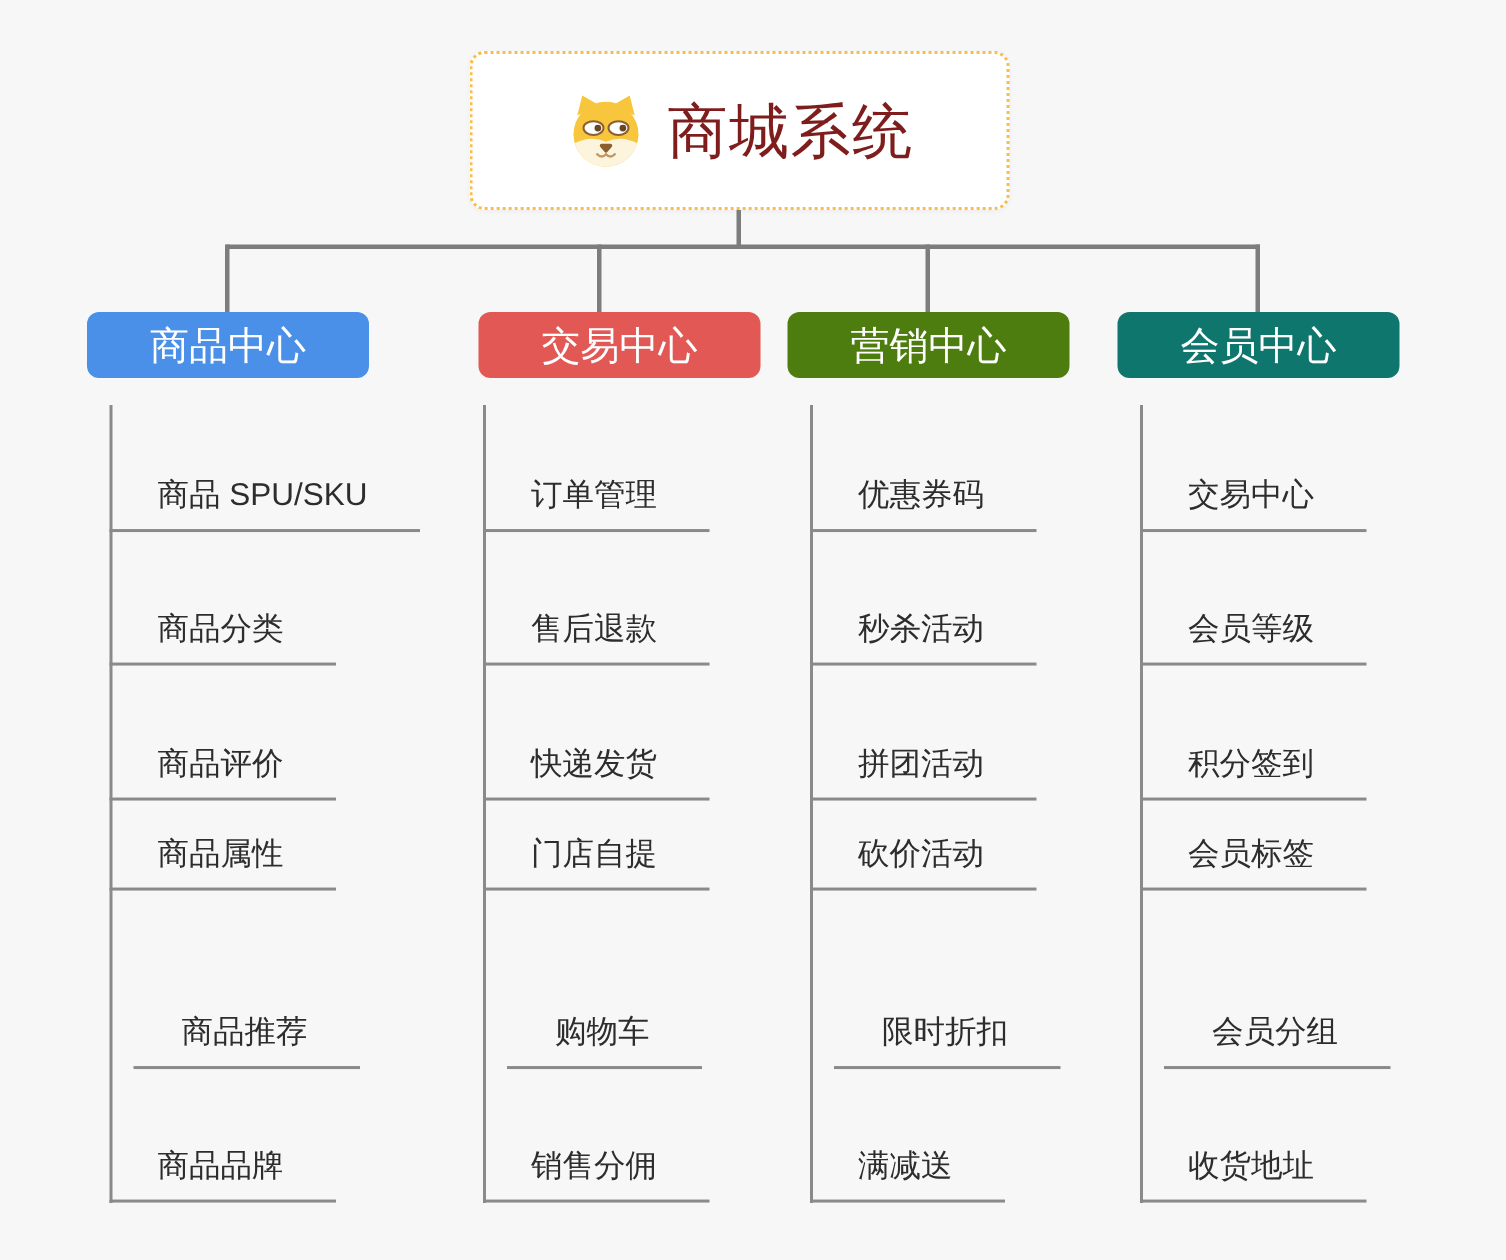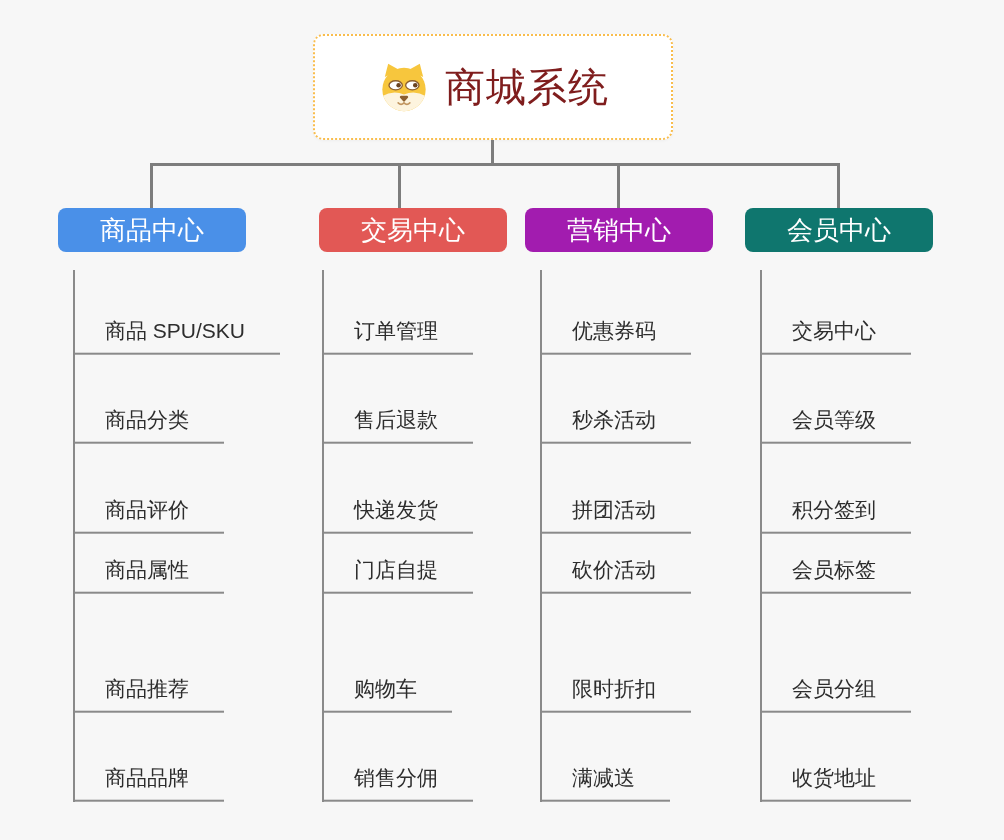--- a/index.html
+++ b/index.html
@@ -46,21 +46,21 @@
 
   
   .item{
     position:absolute;transform:translateY(-100%);
     border-bottom:2px solid #8a8a8a;
     padding:0 35px 9px 32px;
     font-size:21px;line-height:1.3;color:#2d2d2d;white-space:nowrap;
   }
   .c-1{left:73px;} .c-2{left:322px;} .c-3{left:540px;} .c-4{left:760px;}
   .r-1{top:355px;} .r-2{top:444px;} .r-3{top:534px;}
-  .r-4{top:594px;} .r-5{top:713px;} .r-6{top:802px;}
+  .r-4{top:594px;} .r-5{top:713px;margin-left:16px;} .r-6{top:802px;}
 </style>
 </head>
 <body>
 
 <div class="canvas">
 
   <div class="root-node">
     <svg class="root-icon" viewBox="0 0 64 60" aria-hidden="true">
       <defs>
           <clipPath id="headClip">
@@ -101,21 +101,21 @@
 
   <div class="branch-header bh-2" style="background-color: rgb(226, 88, 85); margin-left: 13px;">交易中心</div>
   <div class="vline vl-2"></div>
   <div class="item c-2 r-1">订单管理</div>
   <div class="item c-2 r-2">售后退款</div>
   <div class="item c-2 r-3">快递发货</div>
   <div class="item c-2 r-4">门店自提</div>
   <div class="item c-2 r-5">购物车</div>
   <div class="item c-2 r-6">销售分佣</div>
 
-  <div class="branch-header bh-3" style="background-color: #a21caf;">营销中心</div>
+  <div class="branch-header bh-3" style="background-color: #4d7c0f;">营销中心</div>
   <div class="vline vl-3"></div>
   <div class="item c-3 r-1">优惠券码</div>
   <div class="item c-3 r-2">秒杀活动</div>
   <div class="item c-3 r-3">拼团活动</div>
   <div class="item c-3 r-4">砍价活动</div>
   <div class="item c-3 r-5">限时折扣</div>
   <div class="item c-3 r-6">满减送</div>
 
   <div class="branch-header bh-4" style="background-color: #0f766e;">会员中心</div>
   <div class="vline vl-4"></div>

